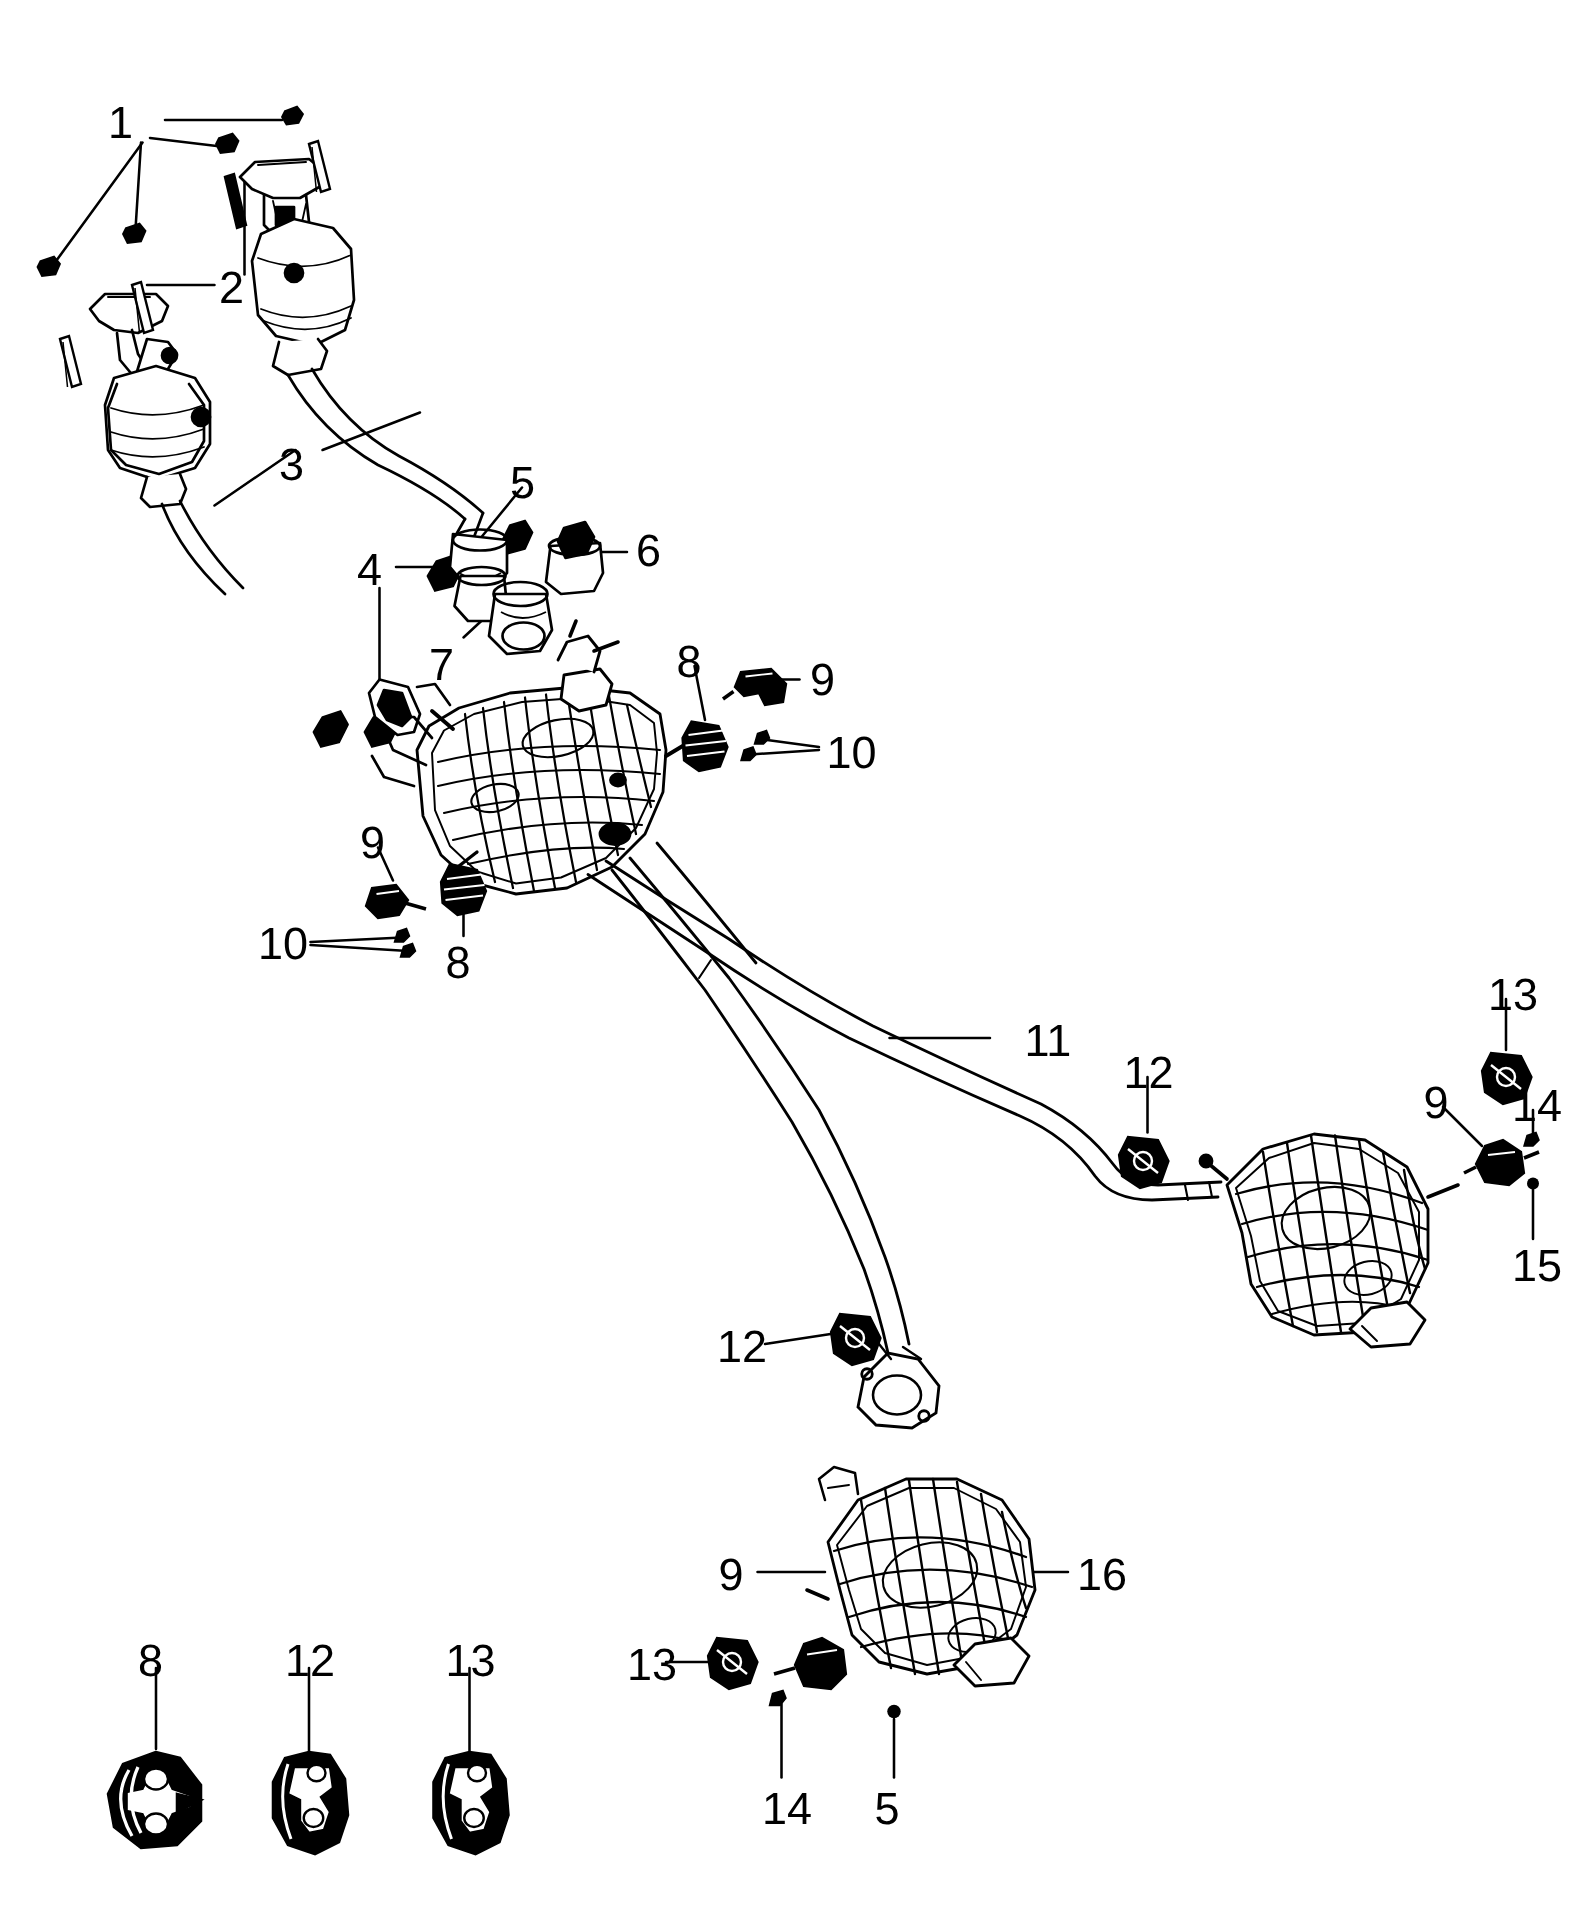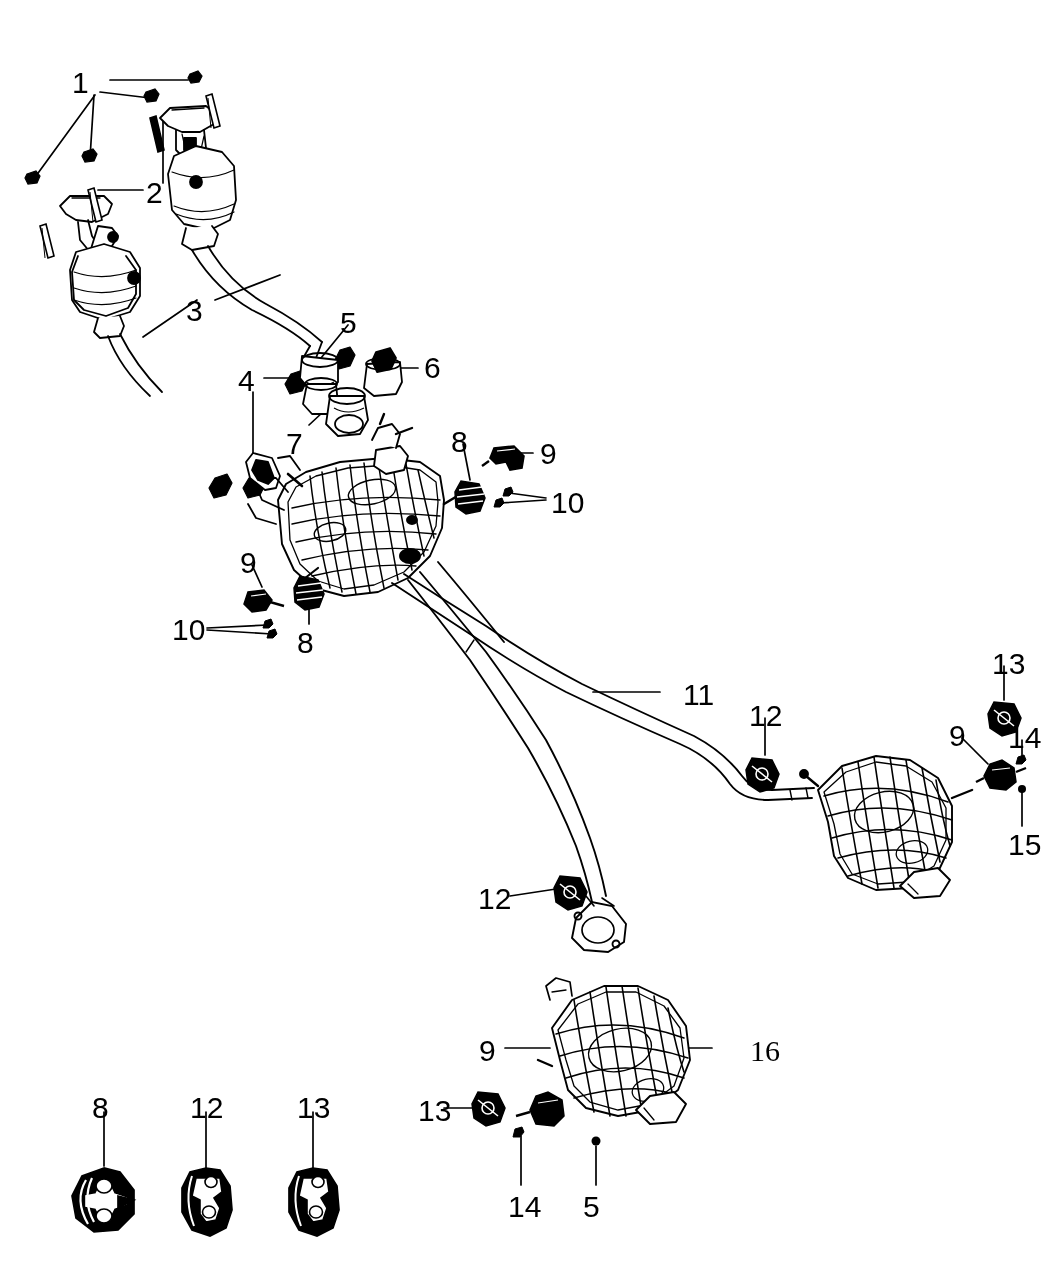--- a/index.html
+++ b/index.html
@@ -454,21 +454,21 @@
 <div class="cl" style="left:297px;top:628px;">8</div>
 <div class="cl" style="left:172px;top:615px;">10</div>
 <div class="cl" style="left:667px;top:680px;margin-left:16px;">11</div>
 <div class="cl" style="left:749px;top:701px;">12</div>
 <div class="cl" style="left:992px;top:649px;">13</div>
 <div class="cl" style="left:949px;top:721px;">9</div>
 <div class="cl" style="left:1008px;top:723px;">14</div>
 <div class="cl" style="left:1008px;top:830px;">15</div>
 <div class="cl" style="left:478px;top:884px;">12</div>
 <div class="cl" style="left:479px;top:1036px;">9</div>
-<div class="cl" style="left:750px;top:1036px;font-family:Liberation Serif, serif;">16</div>
+<div class="cl" style="left:718px;top:1036px;">16</div>
 <div class="cl" style="left:418px;top:1096px;">13</div>
 <div class="cl" style="left:508px;top:1192px;">14</div>
 <div class="cl" style="left:583px;top:1192px;">5</div>
 <div class="cl" style="left:92px;top:1093px;">8</div>
 <div class="cl" style="left:190px;top:1093px;">12</div>
 <div class="cl" style="left:297px;top:1093px;">13</div>
 
 </div>
 
 </body></html>

